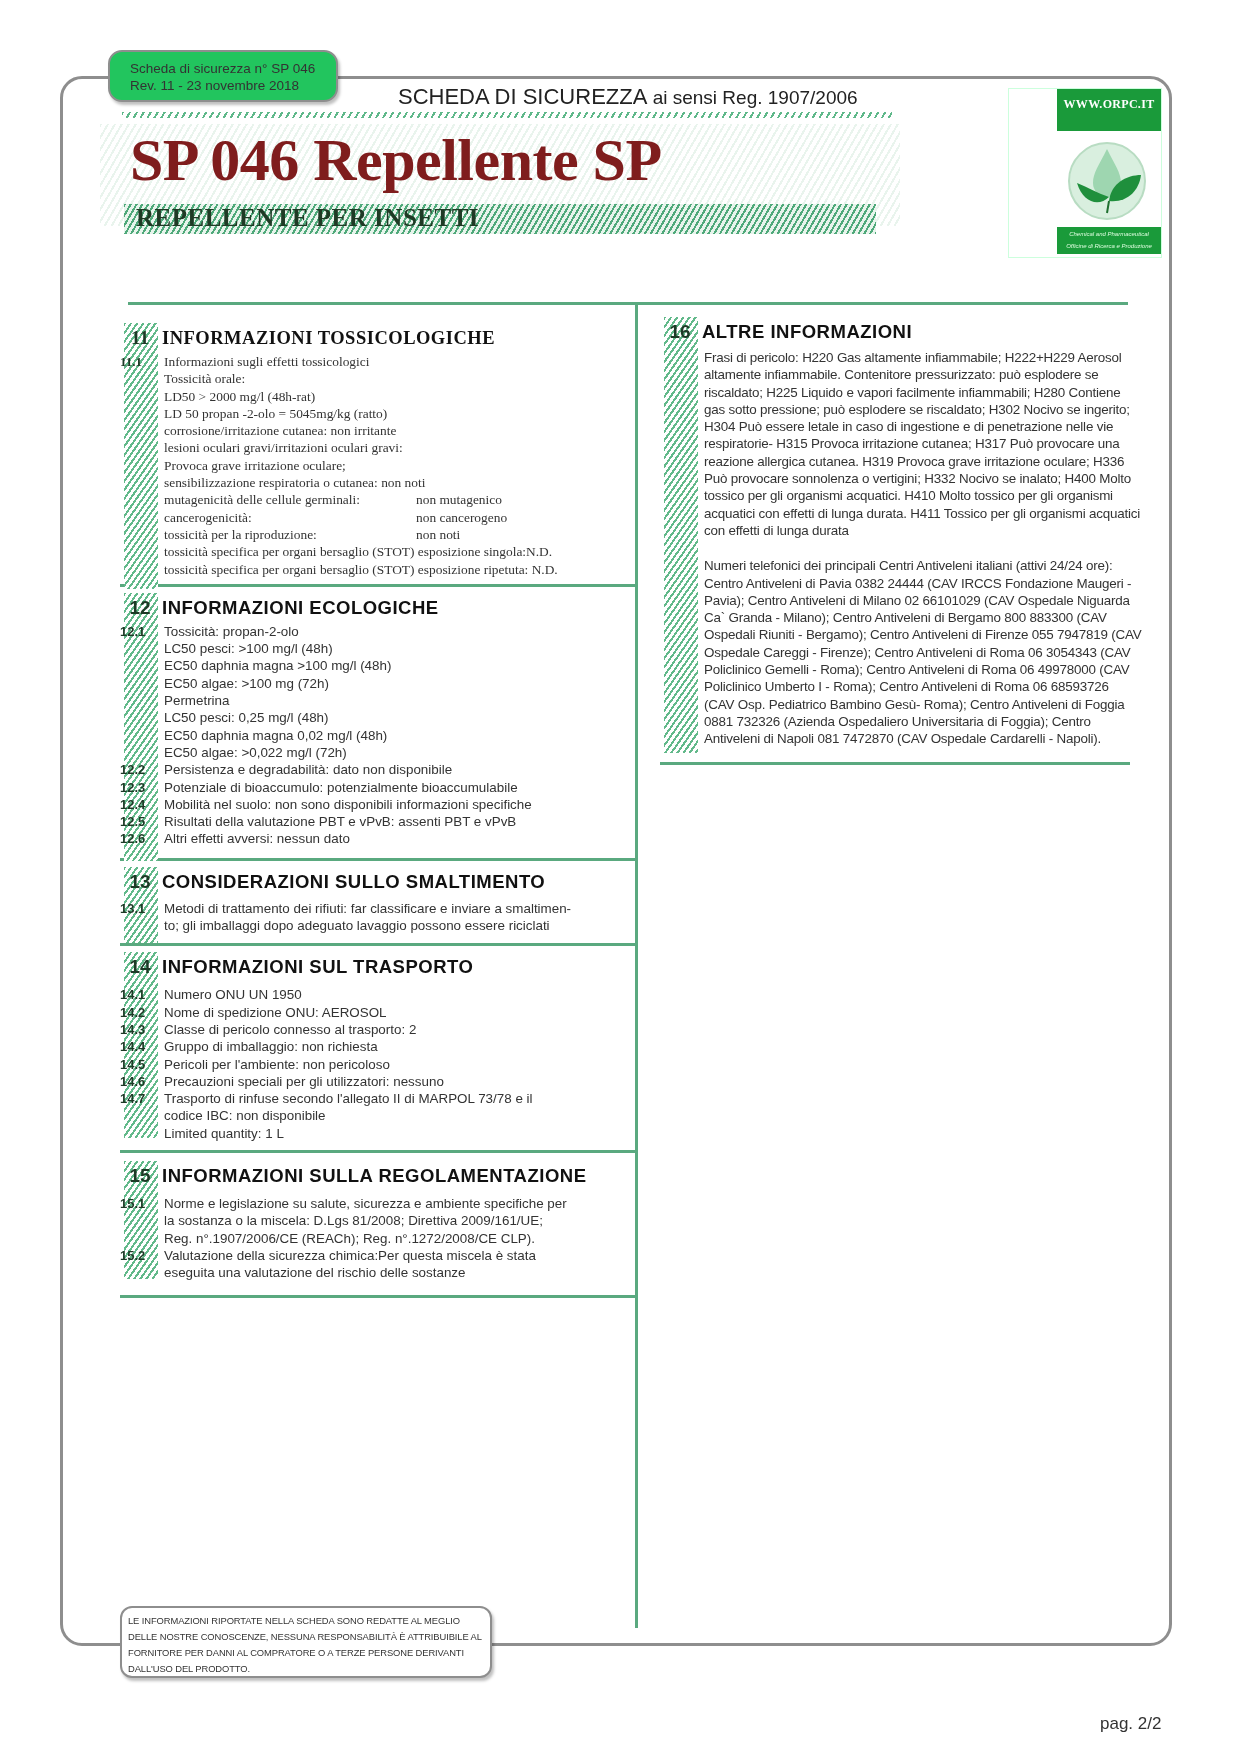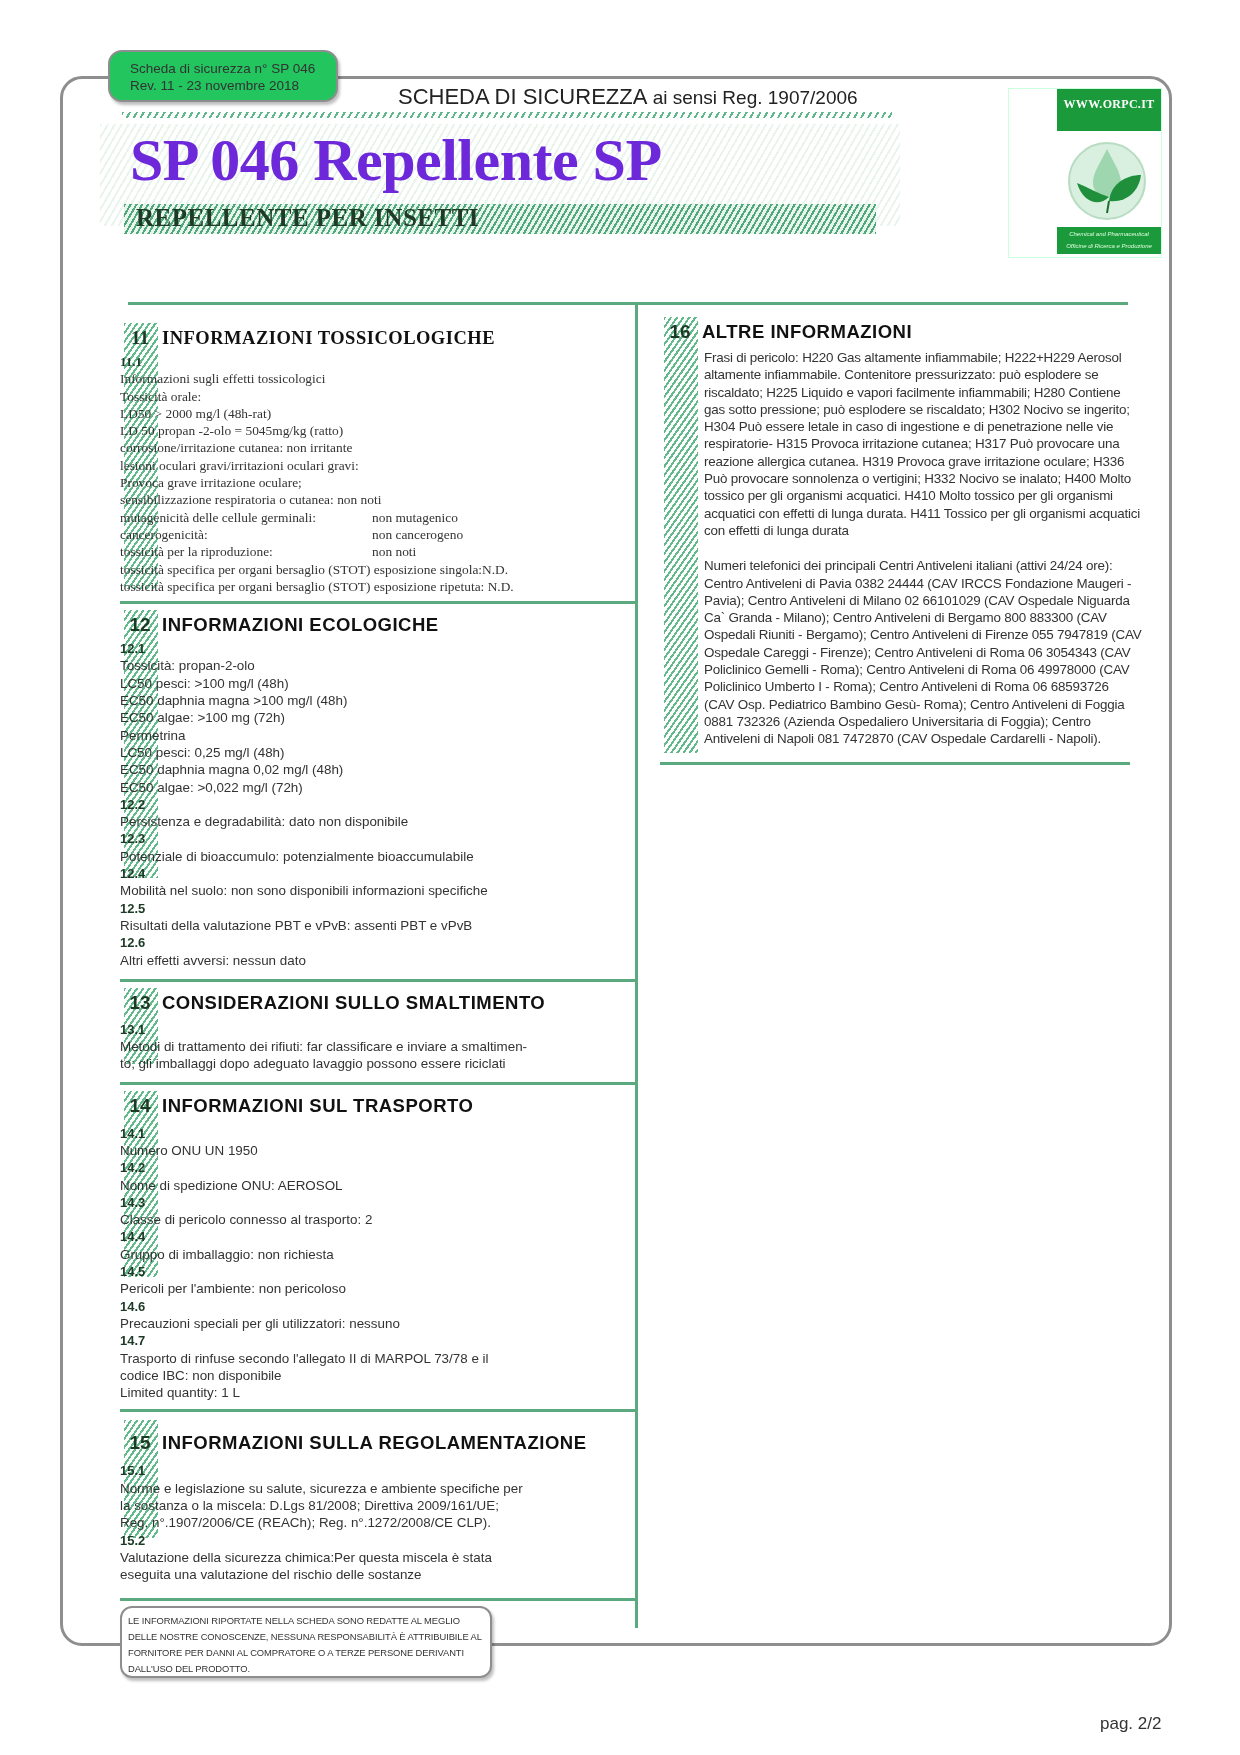--- a/index.html
+++ b/index.html
@@ -11,21 +11,21 @@
              background: #22c55e; border: 2px solid #8e8e8e; border-radius: 14px;
              box-shadow: 2px 3px 3px rgba(0,0,0,0.25); font-size: 13.5px; line-height: 17px;
              padding: 8px 0 0 20px; box-sizing: border-box; color: #333; }
   .reg-title { position: absolute; left: 398px; top: 84px; font-size: 22px; color: #222; }
   .reg-title .small { font-size: 19px; }
   .hatch-top { position: absolute; left: 122px; top: 112px; width: 770px; height: 6px;
     background: repeating-linear-gradient(120deg, #5fb88a 0 2px, transparent 2px 6px); }
   .title-band { position: absolute; left: 100px; top: 124px; width: 800px; height: 102px;
     background: repeating-linear-gradient(120deg, #e9f4ed 0 2px, #ffffff 2px 6px); }
   .main-title { position: absolute; left: 130px; top: 126px; font-family: "Liberation Serif", serif;
-    font-weight: bold; font-size: 60px; color: #6d28d9; letter-spacing: -0.5px; }
+    font-weight: bold; font-size: 60px; color: #7f1d1d; letter-spacing: -0.5px; }
   .subtitle-band { position: absolute; left: 124px; top: 204px; width: 752px; height: 30px;
     background: repeating-linear-gradient(120deg, #4fa97a 0 2px, #e8f4ec 2px 5px); }
   .subtitle { position: absolute; left: 136px; top: 204px; font-family: "Liberation Serif", serif;
     font-weight: bold; font-size: 25px; color: #1f3a25; letter-spacing: 0.5px; }
   .logo { position: absolute; left: 1008px; top: 88px; width: 104px; height: 168px;
           border: 1px solid #cfd; background: #fff; padding-left: 48px; }
   .logo .top { background: #1a9a3a; color: #fff; font-family: "Liberation Serif", serif;
                font-size: 12px; font-weight: bold; text-align: center; height: 36px; line-height: 30px;
                letter-spacing: 0.3px; border-bottom: 6px solid #1a9a3a; }
   .logo .emblem { position: relative; height: 96px; }
@@ -36,21 +36,21 @@
   .col-left { position: absolute; left: 120px; top: 305px; width: 515px; }
   .col-right { position: absolute; left: 660px; top: 305px; width: 490px; }
   .section { position: relative; }
   .section .stripe { position: absolute; left: 4px; width: 34px;
     background: repeating-linear-gradient(125deg, #62b98a 0 2px, #ffffff 2px 5px); }
   .sec-head { position: relative; display: flex; align-items: center; height: 30px; }
   .sec-num { position: relative; width: 40px; font-weight: bold; font-size: 19px; color: #1d3a26;
              text-align: center; z-index: 1; }
   .sec-title { font-weight: bold; font-size: 18.5px; color: #111; letter-spacing: 0.5px; margin-left: 2px; }
   .rows { position: relative; }
-  .row { display: flex; font-size: 13.4px; line-height: 17.3px; color: #333; flex-direction: column; }
+  .row { display: flex; font-size: 13.4px; line-height: 17.3px; color: #333; }
   .row .rn { width: 44px; font-weight: bold; color: #1d3a26; position: relative; z-index: 1; font-size: 13px; }
   .row .rt { flex: 1; }
   .kv { display: flex; }
   .kv .k { width: 252px; }
   .divider { height: 3px; background: #5aa97f; }
   .para { font-size: 13.4px; line-height: 17.3px; color: #333; }
   .disclaimer { position: absolute; left: 120px; top: 1606px; width: 372px; height: 72px;
     background: #fff; border: 2px solid #8e8e8e; border-radius: 12px;
     box-shadow: 2px 3px 3px rgba(0,0,0,0.25); font-size: 9.4px; line-height: 16px;
     padding: 5px 6px; box-sizing: border-box; color: #333; letter-spacing: -0.1px; }
@@ -292,21 +292,21 @@
           <span class="rt">codice IBC: non disponibile</span>
         </div>
       <div class="row">
           <span class="rn"></span>
           <span class="rt">Limited quantity: 1 L</span>
         </div>
     </div>
     <div class="divider" style="margin-top:8px;"></div>
   </div>
 
-  <div class="section" style="padding-top:16px;">
+  <div class="section" style="padding-top:8px;">
     <div class="stripe" style="top:8px;height:118px;"></div>
     <div class="sec-head">
       <span class="sec-num">15</span>
       <span class="sec-title">INFORMAZIONI  SULLA  REGOLAMENTAZIONE</span>
     </div>
     <div class="rows" style="margin-top:4px;">
       <div class="row">
           <span class="rn">15.1</span>
           <span class="rt">Norme e legislazione su salute, sicurezza e ambiente specifiche per</span>
         </div>

